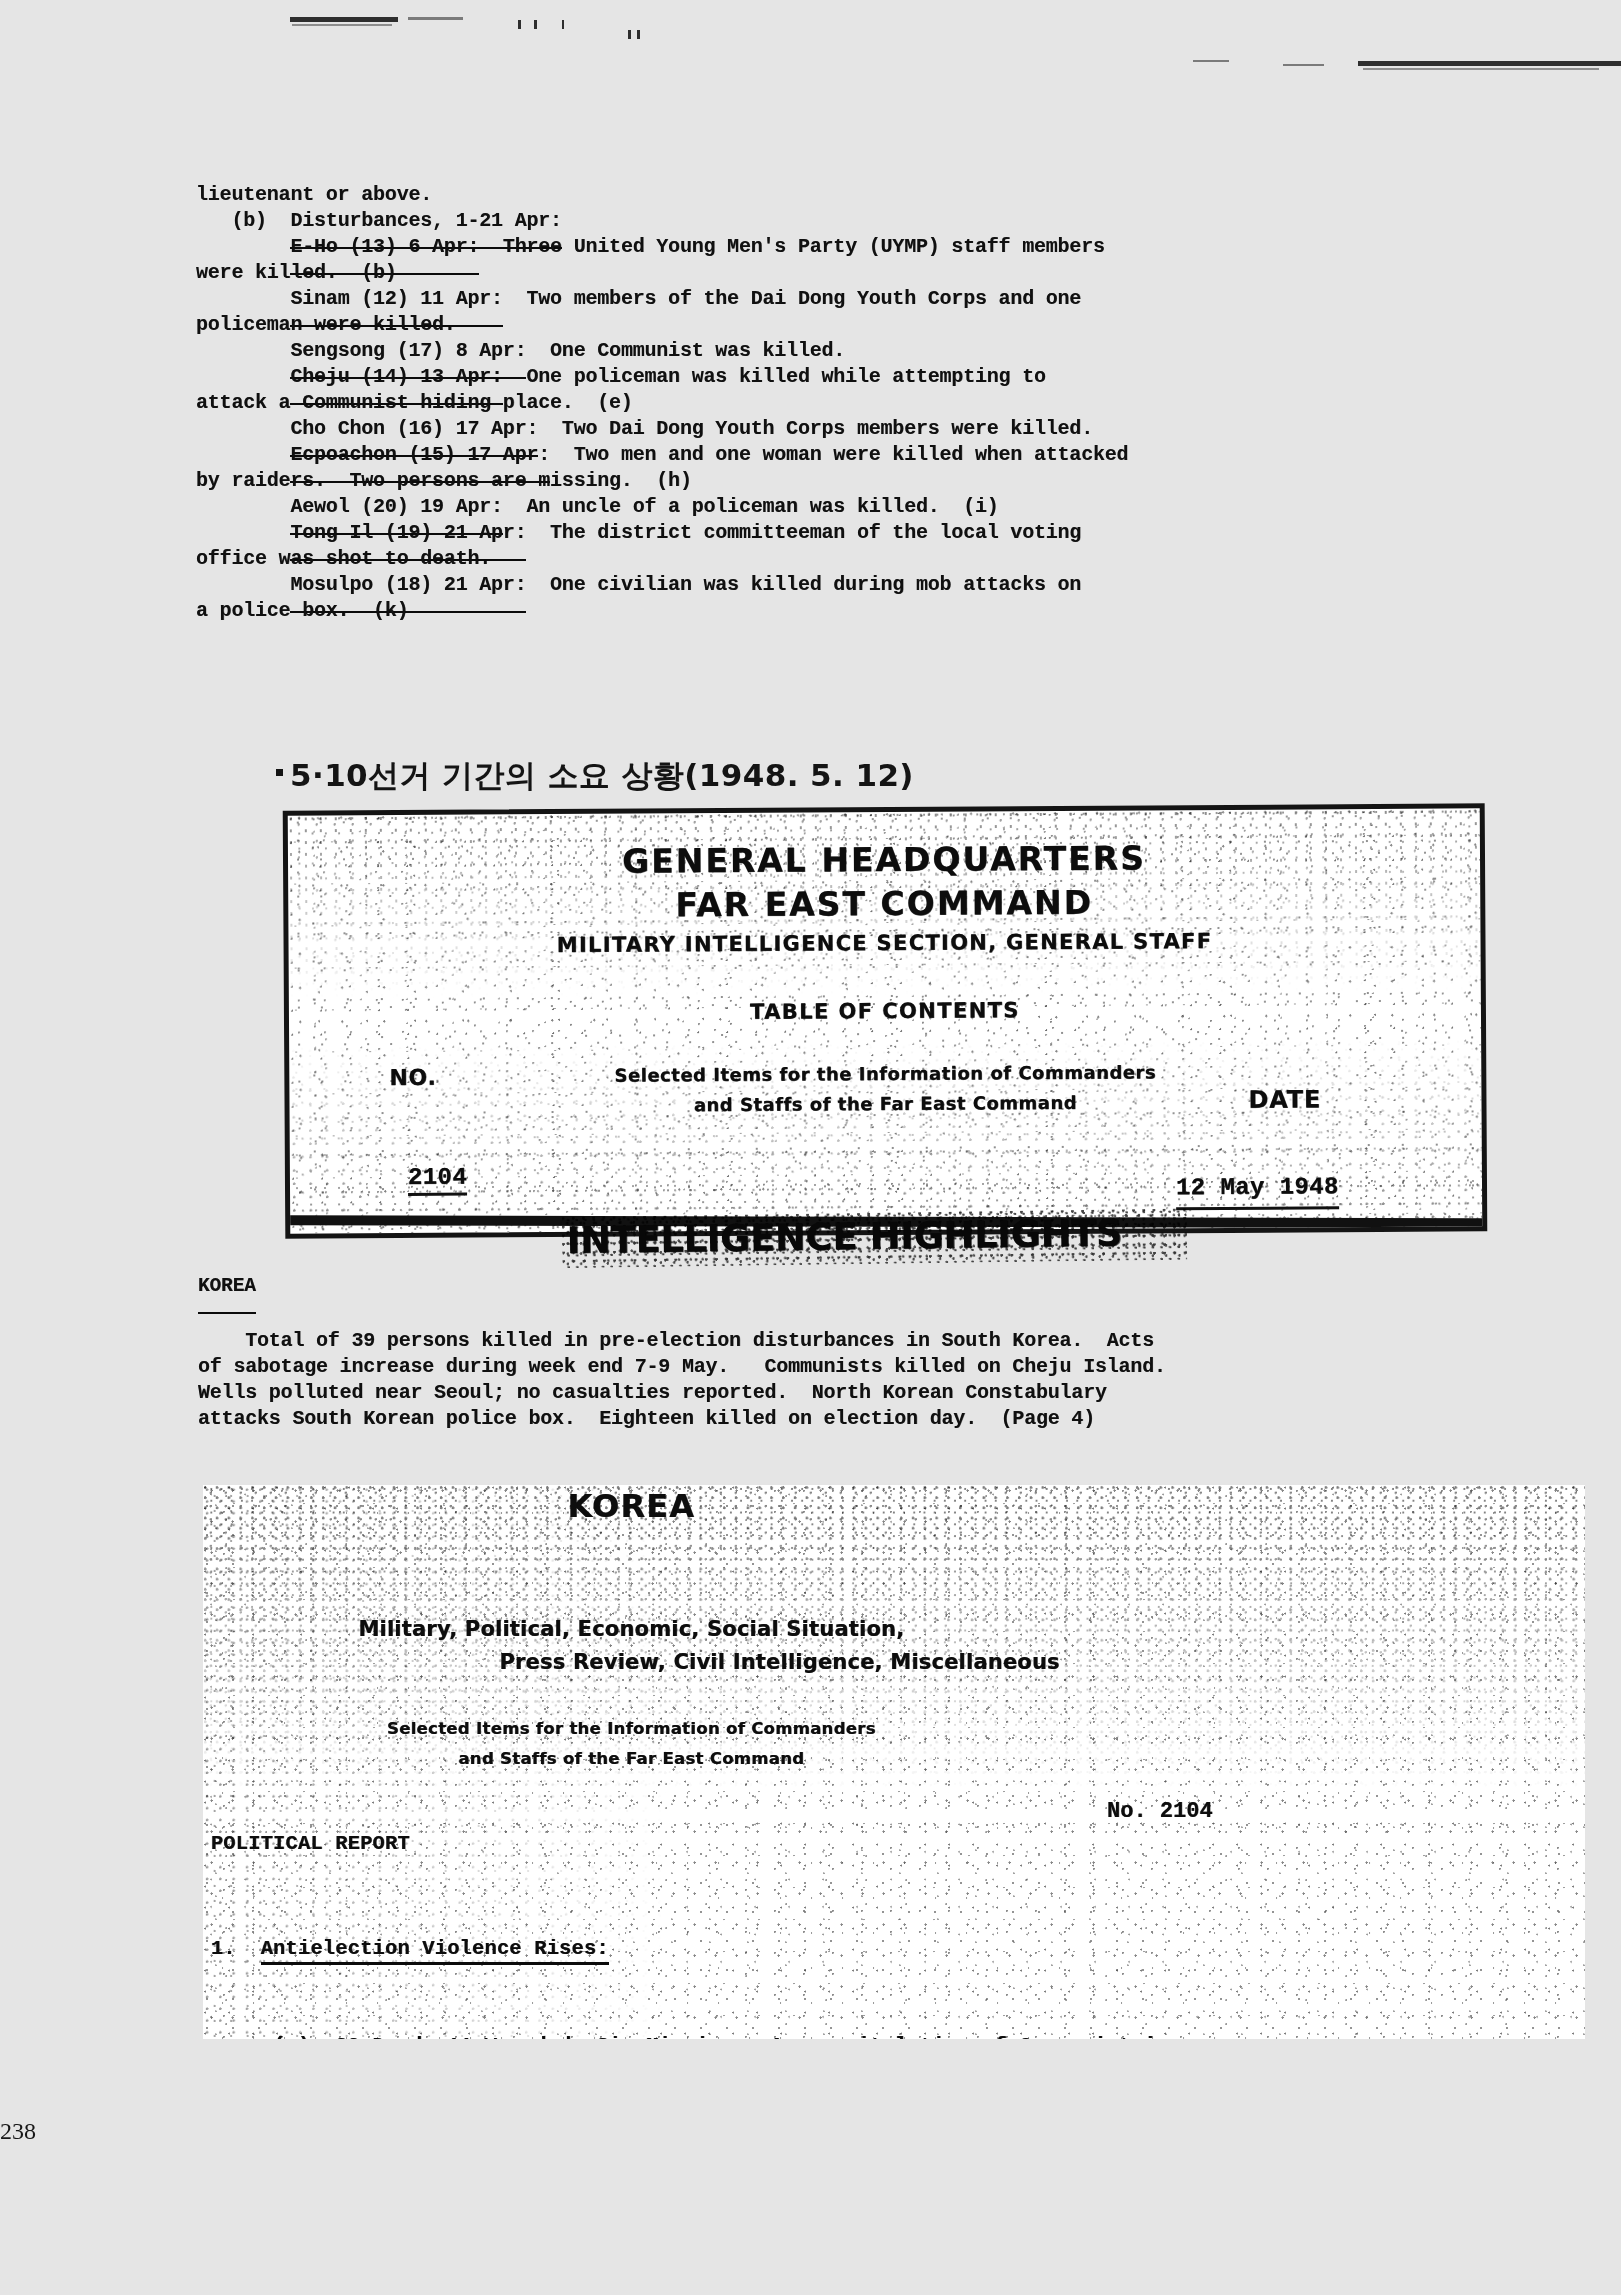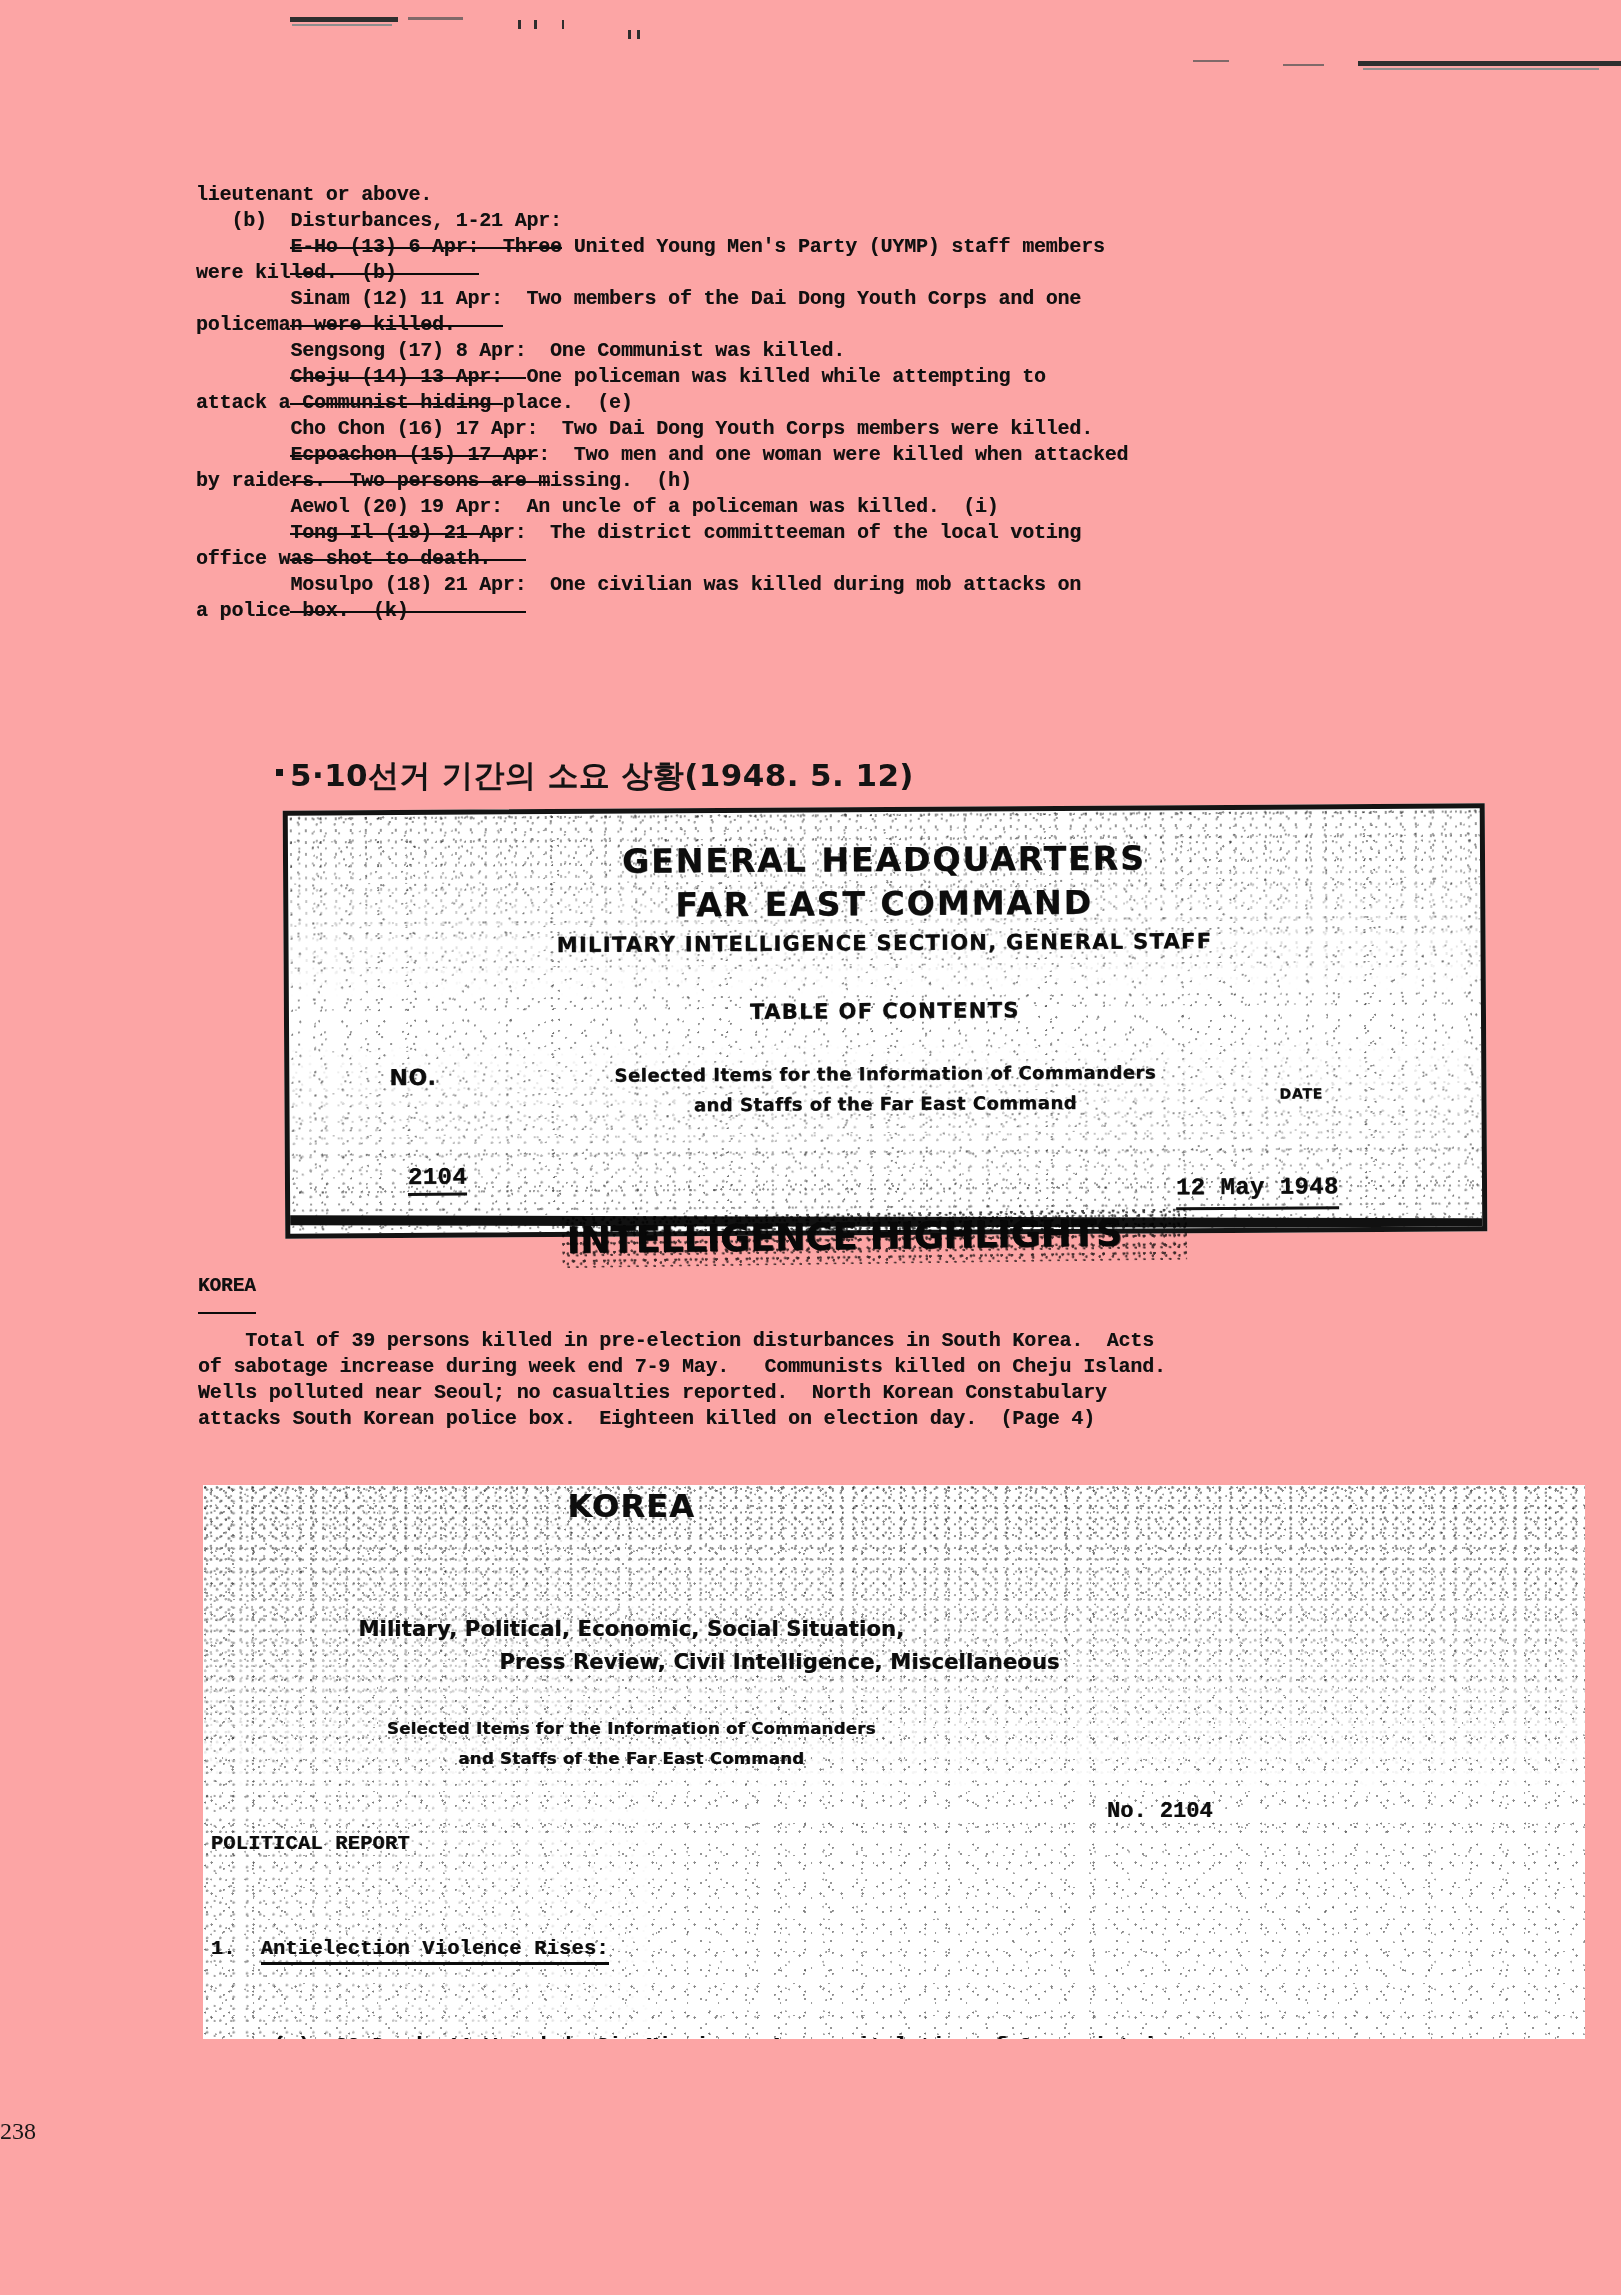--- a/index.html
+++ b/index.html
@@ -8,21 +8,21 @@
     background: #ffffff;
   }
   body {
     font-family: "Liberation Serif", serif;
     color: #0a0a0a;
   }
   #page {
     position: relative;
     width: 1622px;
     height: 2295px;
-    background: #fca5a5;
+    background: #e5e5e5;
     overflow: hidden;
   }
 
   
   .top-artifacts { position: absolute; top: 0; left: 0; width: 1622px; height: 71px; }
   .streak { position: absolute; background: #2e2e2e; }
   .streak.grey { background: #8d8d8d; }
   .dotrow { position: absolute; height: 3.1px; background: #555; opacity: .75; }
 
   
@@ -131,21 +131,21 @@
     text-align: center;
     text-shadow: 0.5px 0.3px 0 rgba(0,0,0,.55), -0.3px 0.4px 0 rgba(0,0,0,.3);
   }
   #ghq-title1 { left: 0; top: 28px;  width: 100%; font-size: 33px; font-weight: 700; letter-spacing: 2px; }
   #ghq-title2 { left: 0; top: 72px;  width: 100%; font-size: 33px; font-weight: 700; letter-spacing: 2px; }
   #ghq-title3 { left: 0; top: 119px; width: 100%; font-size: 21px; font-weight: 700; letter-spacing: 1.3px; }
   #ghq-toc    { left: 0; top: 187px; width: 100%; font-size: 21px; font-weight: 700; letter-spacing: 1.4px; }
   #ghq-sel1   { left: 0; top: 251px; width: 100%; font-size: 18px; font-weight: 600; letter-spacing: 0.5px; }
   #ghq-sel2   { left: 0; top: 281px; width: 100%; font-size: 18px; font-weight: 600; letter-spacing: 0.5px; }
   #ghq-no-lbl   { left: 100px;  top: 250px; font-size: 22px; font-weight: 800; letter-spacing: 0.8px; }
-  #ghq-date-lbl { left: 959px; top: 276px; font-size: 14px; font-weight: 800; letter-spacing: 0.8px; margin-left: 31px; }
+  #ghq-date-lbl { left: 959px; top: 276px; font-size: 24px; font-weight: 800; letter-spacing: 0.8px; }
   #ghq-no-val {
     left: 118px; top: 349px;
     font-family: "Liberation Mono", monospace;
     font-size: 24px; font-weight: 700; letter-spacing: 0.4px;
     border-bottom: 3.1px solid #111; padding-bottom: 1.6px;
   }
   #ghq-date-val {
     left: 886px; top: 364px;
     font-family: "Liberation Mono", monospace;
     font-size: 24px; font-weight: 700; letter-spacing: 0.4px;

